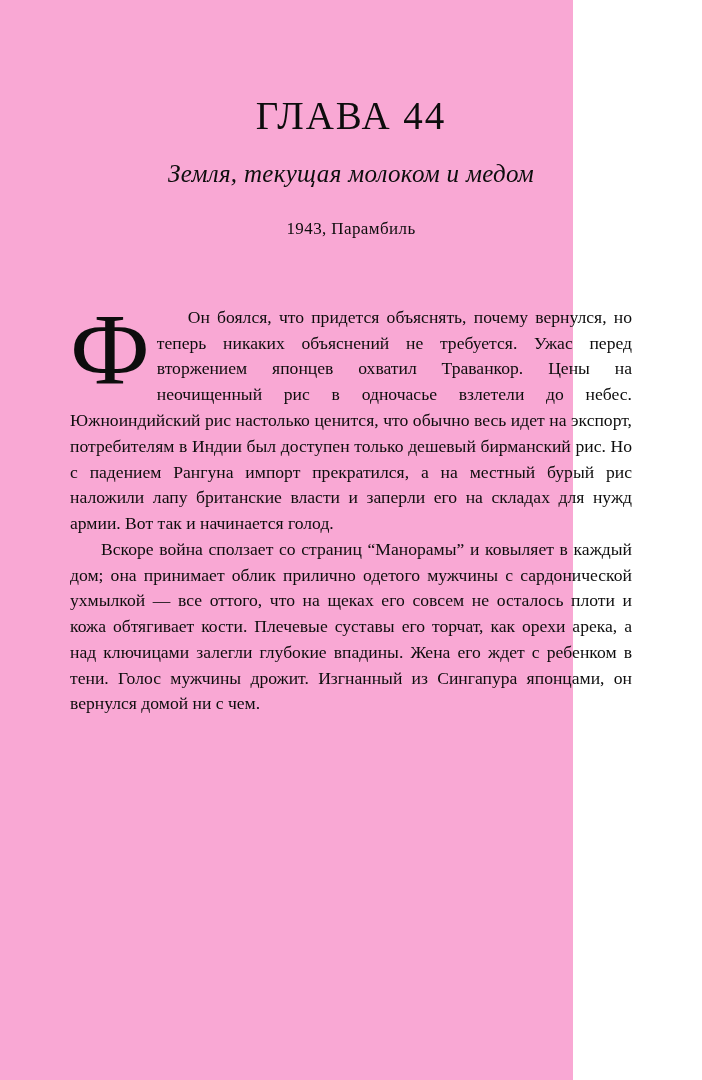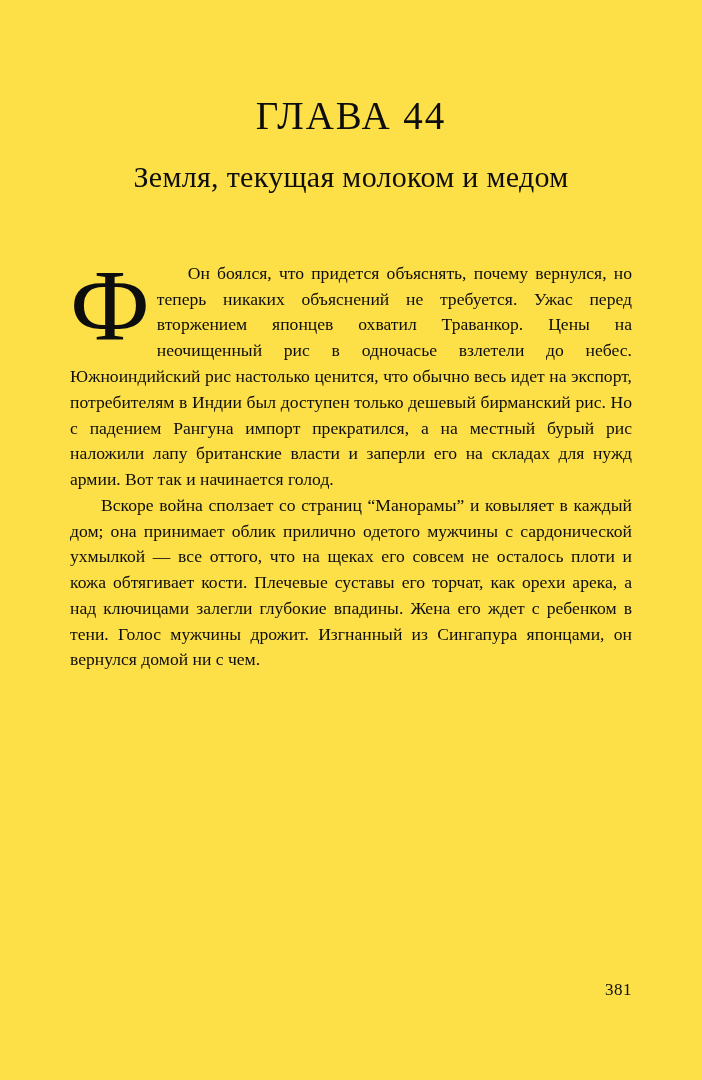--- a/index.html
+++ b/index.html
@@ -13,23 +13,23 @@
     position: relative;
     font-family: "Liberation Serif", "DejaVu Serif", serif;
     color: #0d0d0d;
     overflow: hidden;
   }
 
   .page {
     position: absolute;
     left: 0;
     top: 0;
-    width: 702px;
+    width: 573px;
     height: 1080px;
-    background: #fde047;
+    background: #f9a8d4;
   }
 
   .content {
     position: absolute;
     left: 70px;
     top: 0;
     width: 562px;
     height: 1080px;
   }
 
@@ -43,21 +43,22 @@
     font-size: 39px;
     letter-spacing: 2px;
     font-variant: small-caps;
     text-transform: uppercase;
     font-weight: 400;
     margin: 0;
     line-height: 1.05;
   }
 
   .chapter-title {
-    font-size: 30px;
+    font-size: 25px;
+    font-style: italic;
     font-weight: 400;
     margin: 22px 0 0 0;
     letter-spacing: 0.3px;
     line-height: 1.2;
   }
 
   .chapter-meta {
     font-size: 17px;
     margin: 30px 0 0 0;
     letter-spacing: 0.4px;
@@ -103,23 +104,23 @@
 </style>
 </head>
 <body>
 
 <div class="page">
   <div class="content">
 
     <div class="chapter-head">
       <h1 class="chapter-number">ГЛАВА 44</h1>
       <h2 class="chapter-title">Земля, текущая молоком и медом</h2>
+      <div class="chapter-meta">1943, Парамбиль</div>
     </div>
 
     <div class="body-text">
       <p class="first"><span class="dropcap">Ф</span></p>
       <p>Он боялся, что придется объяснять, почему вернулся, но теперь никаких объяснений не требуется. Ужас перед вторжением японцев охватил Траванкор. Цены на неочищенный рис в одночасье взлетели до небес. Южноиндийский рис настолько ценится, что обычно весь идет на экспорт, потребителям в Индии был доступен только дешевый бирманский рис. Но с падением Рангуна импорт прекратился, а на местный бурый рис наложили лапу британские власти и заперли его на складах для нужд армии. Вот так и начинается голод.</p>
       <p>Вскоре война сползает со страниц “Манорамы” и ковыляет в каждый дом; она принимает облик прилично одетого мужчины с сардонической ухмылкой — все оттого, что на щеках его совсем не осталось плоти и кожа обтягивает кости. Плечевые суставы его торчат, как орехи арека, а над ключицами залегли глубокие впадины. Жена его ждет с ребенком в тени. Голос мужчины дрожит. Изгнанный из Сингапура японцами, он вернулся домой ни с чем.</p>
     </div>
 
-    <div class="page-number">381</div>
   </div>
 </div>
 
 </body></html>

